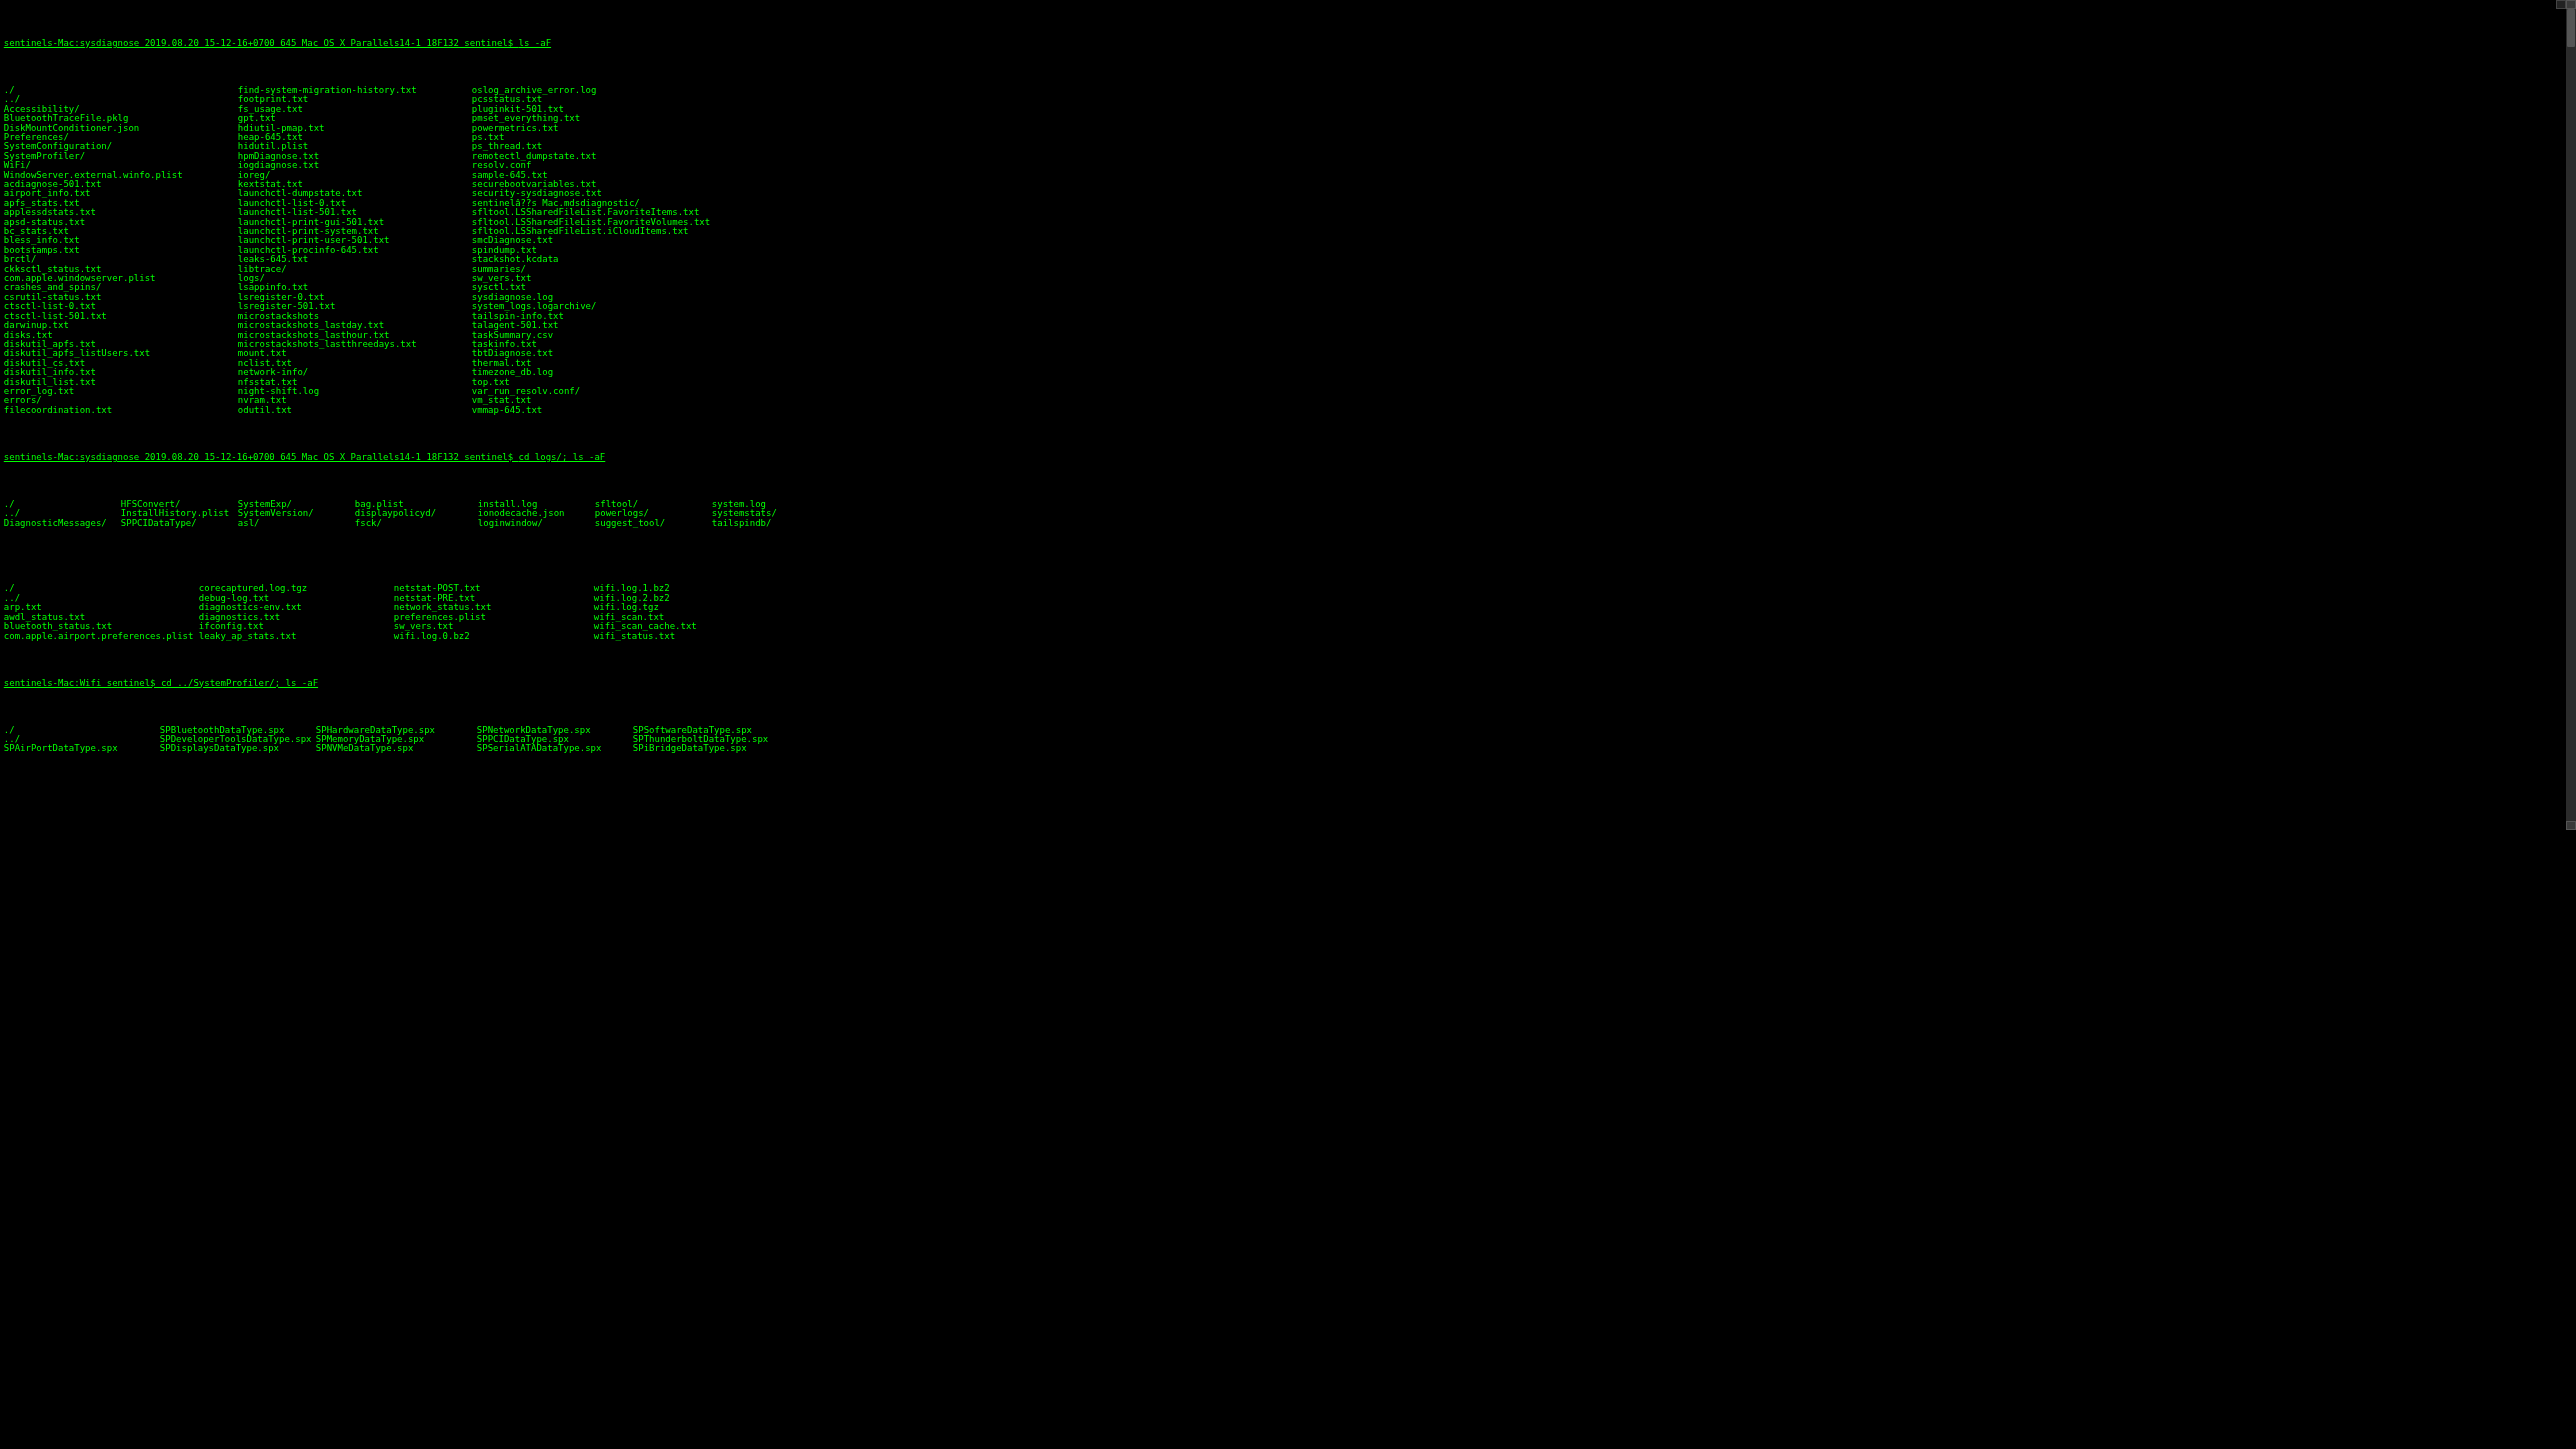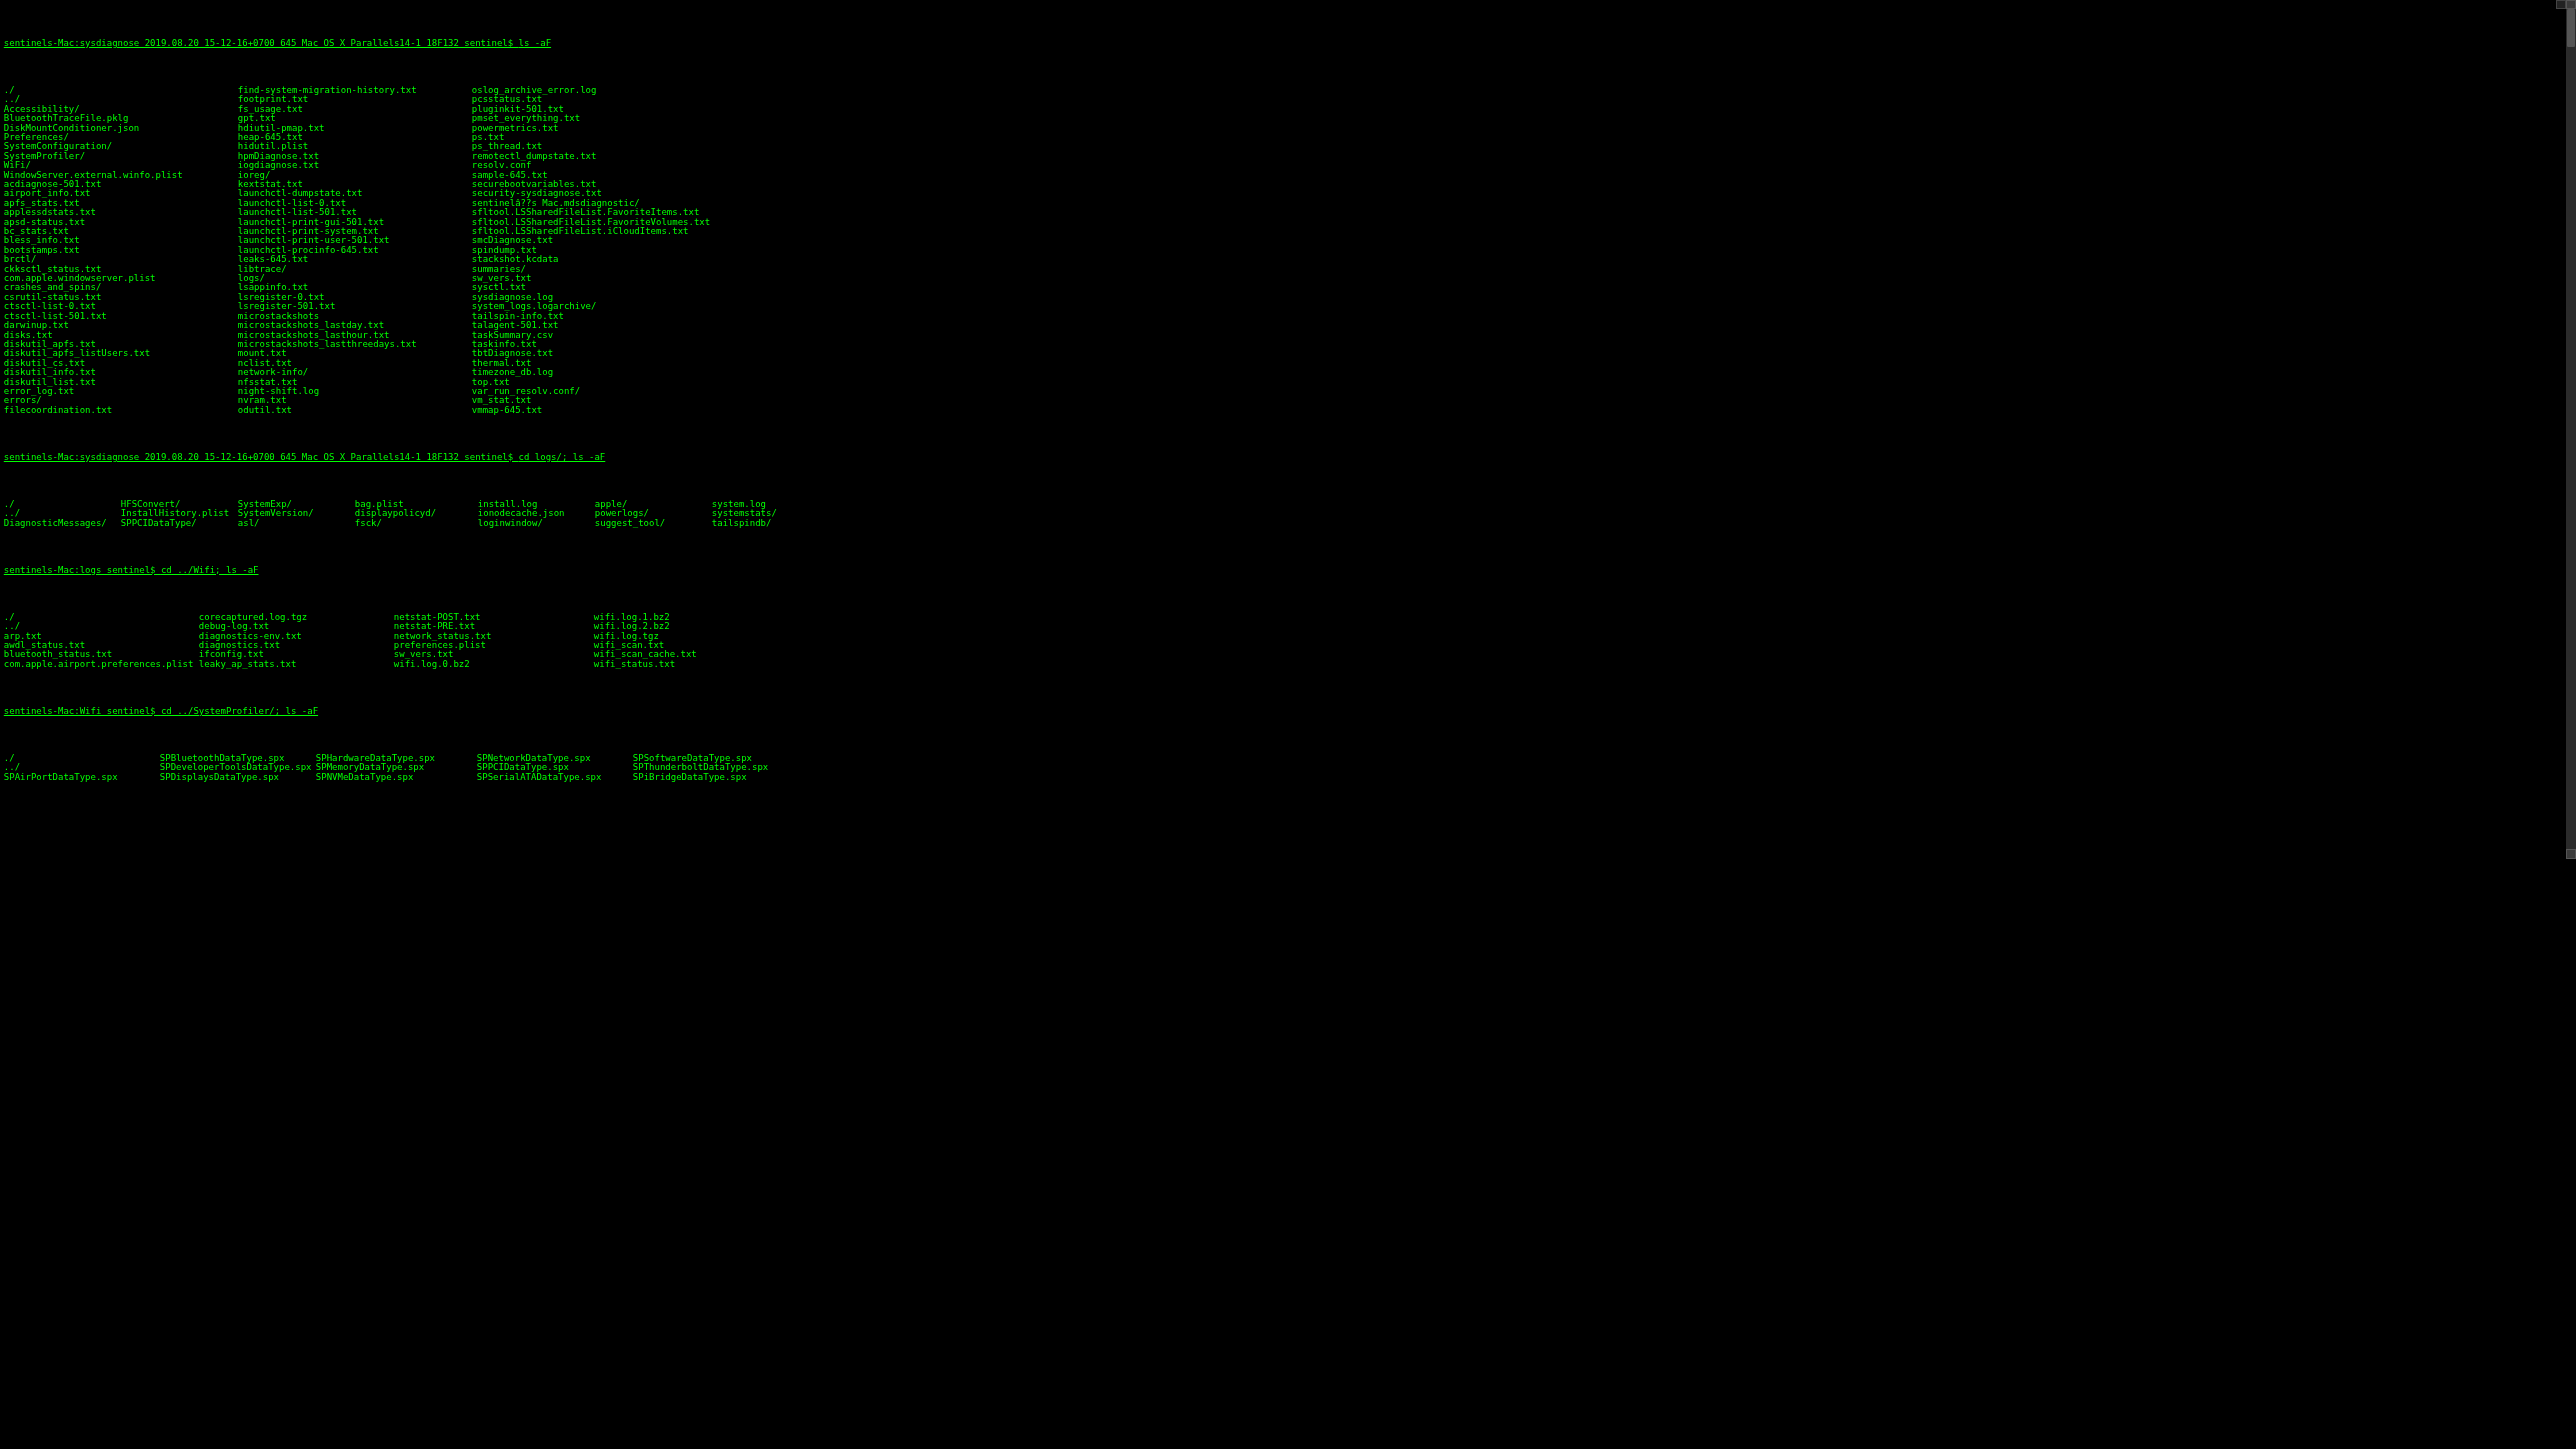--- a/index.html
+++ b/index.html
@@ -84,26 +84,25 @@
   
   <div class="prompt-line"><span>sentinels-Mac:sysdiagnose_2019.08.20_15-12-16+0700_645_Mac_OS_X_Parallels14-1_18F132 sentinel$ </span><span class="cmd">cd logs/; ls -aF</span></div>
 
   
   <div class="row">
     <div class="col" style="width:117px" id="ls2c1"><div class="file">./</div><div class="file">../</div><div class="file">DiagnosticMessages/</div></div>
     <div class="col" style="width:117px" id="ls2c2"><div class="file">HFSConvert/</div><div class="file">InstallHistory.plist</div><div class="file">SPPCIDataType/</div></div>
     <div class="col" style="width:117px" id="ls2c3"><div class="file">SystemExp/</div><div class="file">SystemVersion/</div><div class="file">asl/</div></div>
     <div class="col" style="width:123px" id="ls2c4"><div class="file">bag.plist</div><div class="file">displaypolicyd/</div><div class="file">fsck/</div></div>
     <div class="col" style="width:117px" id="ls2c5"><div class="file">install.log</div><div class="file">ionodecache.json</div><div class="file">loginwindow/</div></div>
-    <div class="col" style="width:117px" id="ls2c6"><div class="file">apple/</div><div class="file">powerlogs/</div><div class="file">suggest_tool/</div></div>
+    <div class="col" style="width:117px" id="ls2c6"><div class="file">sfltool/</div><div class="file">powerlogs/</div><div class="file">suggest_tool/</div></div>
     <div class="col" id="ls2c7"><div class="file">system.log</div><div class="file">systemstats/</div><div class="file">tailspindb/</div></div>
   </div>
 
   
-  <div class="prompt-line"><span>sentinels-Mac:logs sentinel$ </span><span class="cmd">cd ../Wifi; ls -aF</span></div>
 
   
   <div class="row">
     <div class="col" style="width:195px" id="ls3c1"><div class="file">./</div><div class="file">../</div><div class="file">arp.txt</div><div class="file">awdl_status.txt</div><div class="file">bluetooth_status.txt</div><div class="file">com.apple.airport.preferences.plist</div></div>
     <div class="col" style="width:195px" id="ls3c2"><div class="file">corecaptured.log.tgz</div><div class="file">debug-log.txt</div><div class="file">diagnostics-env.txt</div><div class="file">diagnostics.txt</div><div class="file">ifconfig.txt</div><div class="file">leaky_ap_stats.txt</div></div>
     <div class="col" style="width:200px" id="ls3c3"><div class="file">netstat-POST.txt</div><div class="file">netstat-PRE.txt</div><div class="file">network_status.txt</div><div class="file">preferences.plist</div><div class="file">sw_vers.txt</div><div class="file">wifi.log.0.bz2</div></div>
     <div class="col" id="ls3c4"><div class="file">wifi.log.1.bz2</div><div class="file">wifi.log.2.bz2</div><div class="file">wifi.log.tgz</div><div class="file">wifi_scan.txt</div><div class="file">wifi_scan_cache.txt</div><div class="file">wifi_status.txt</div></div>
   </div>
 
   

